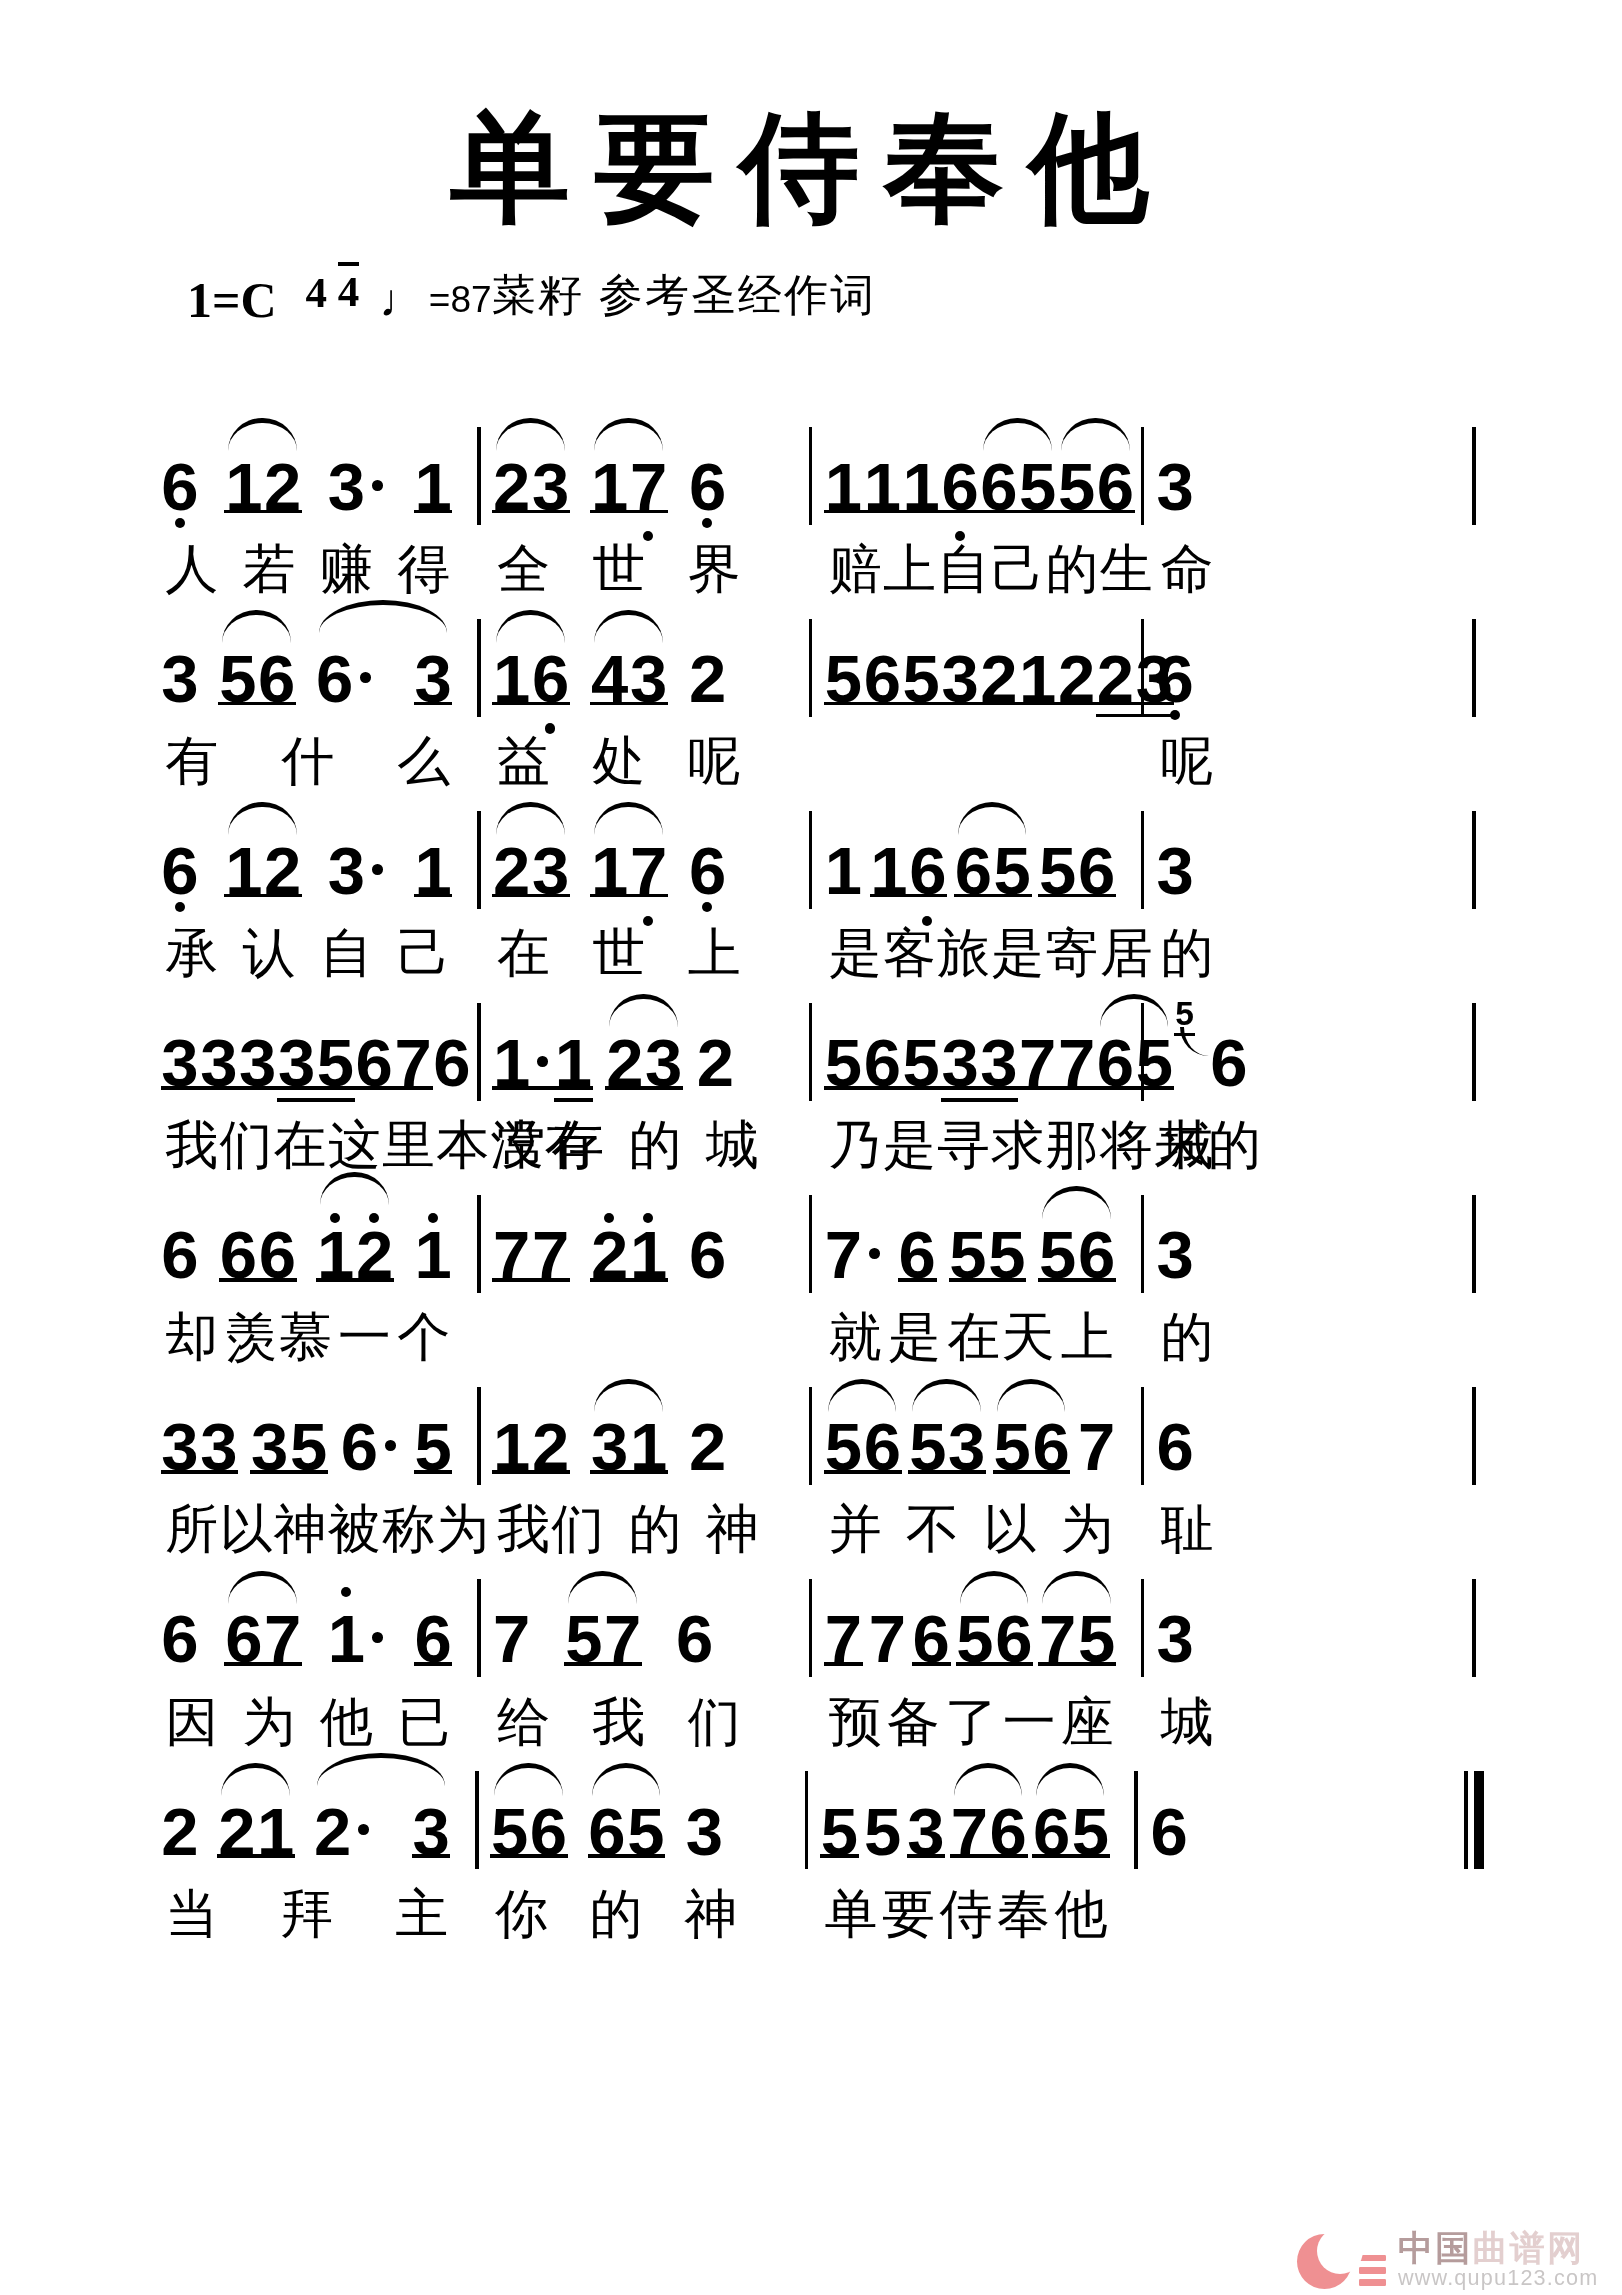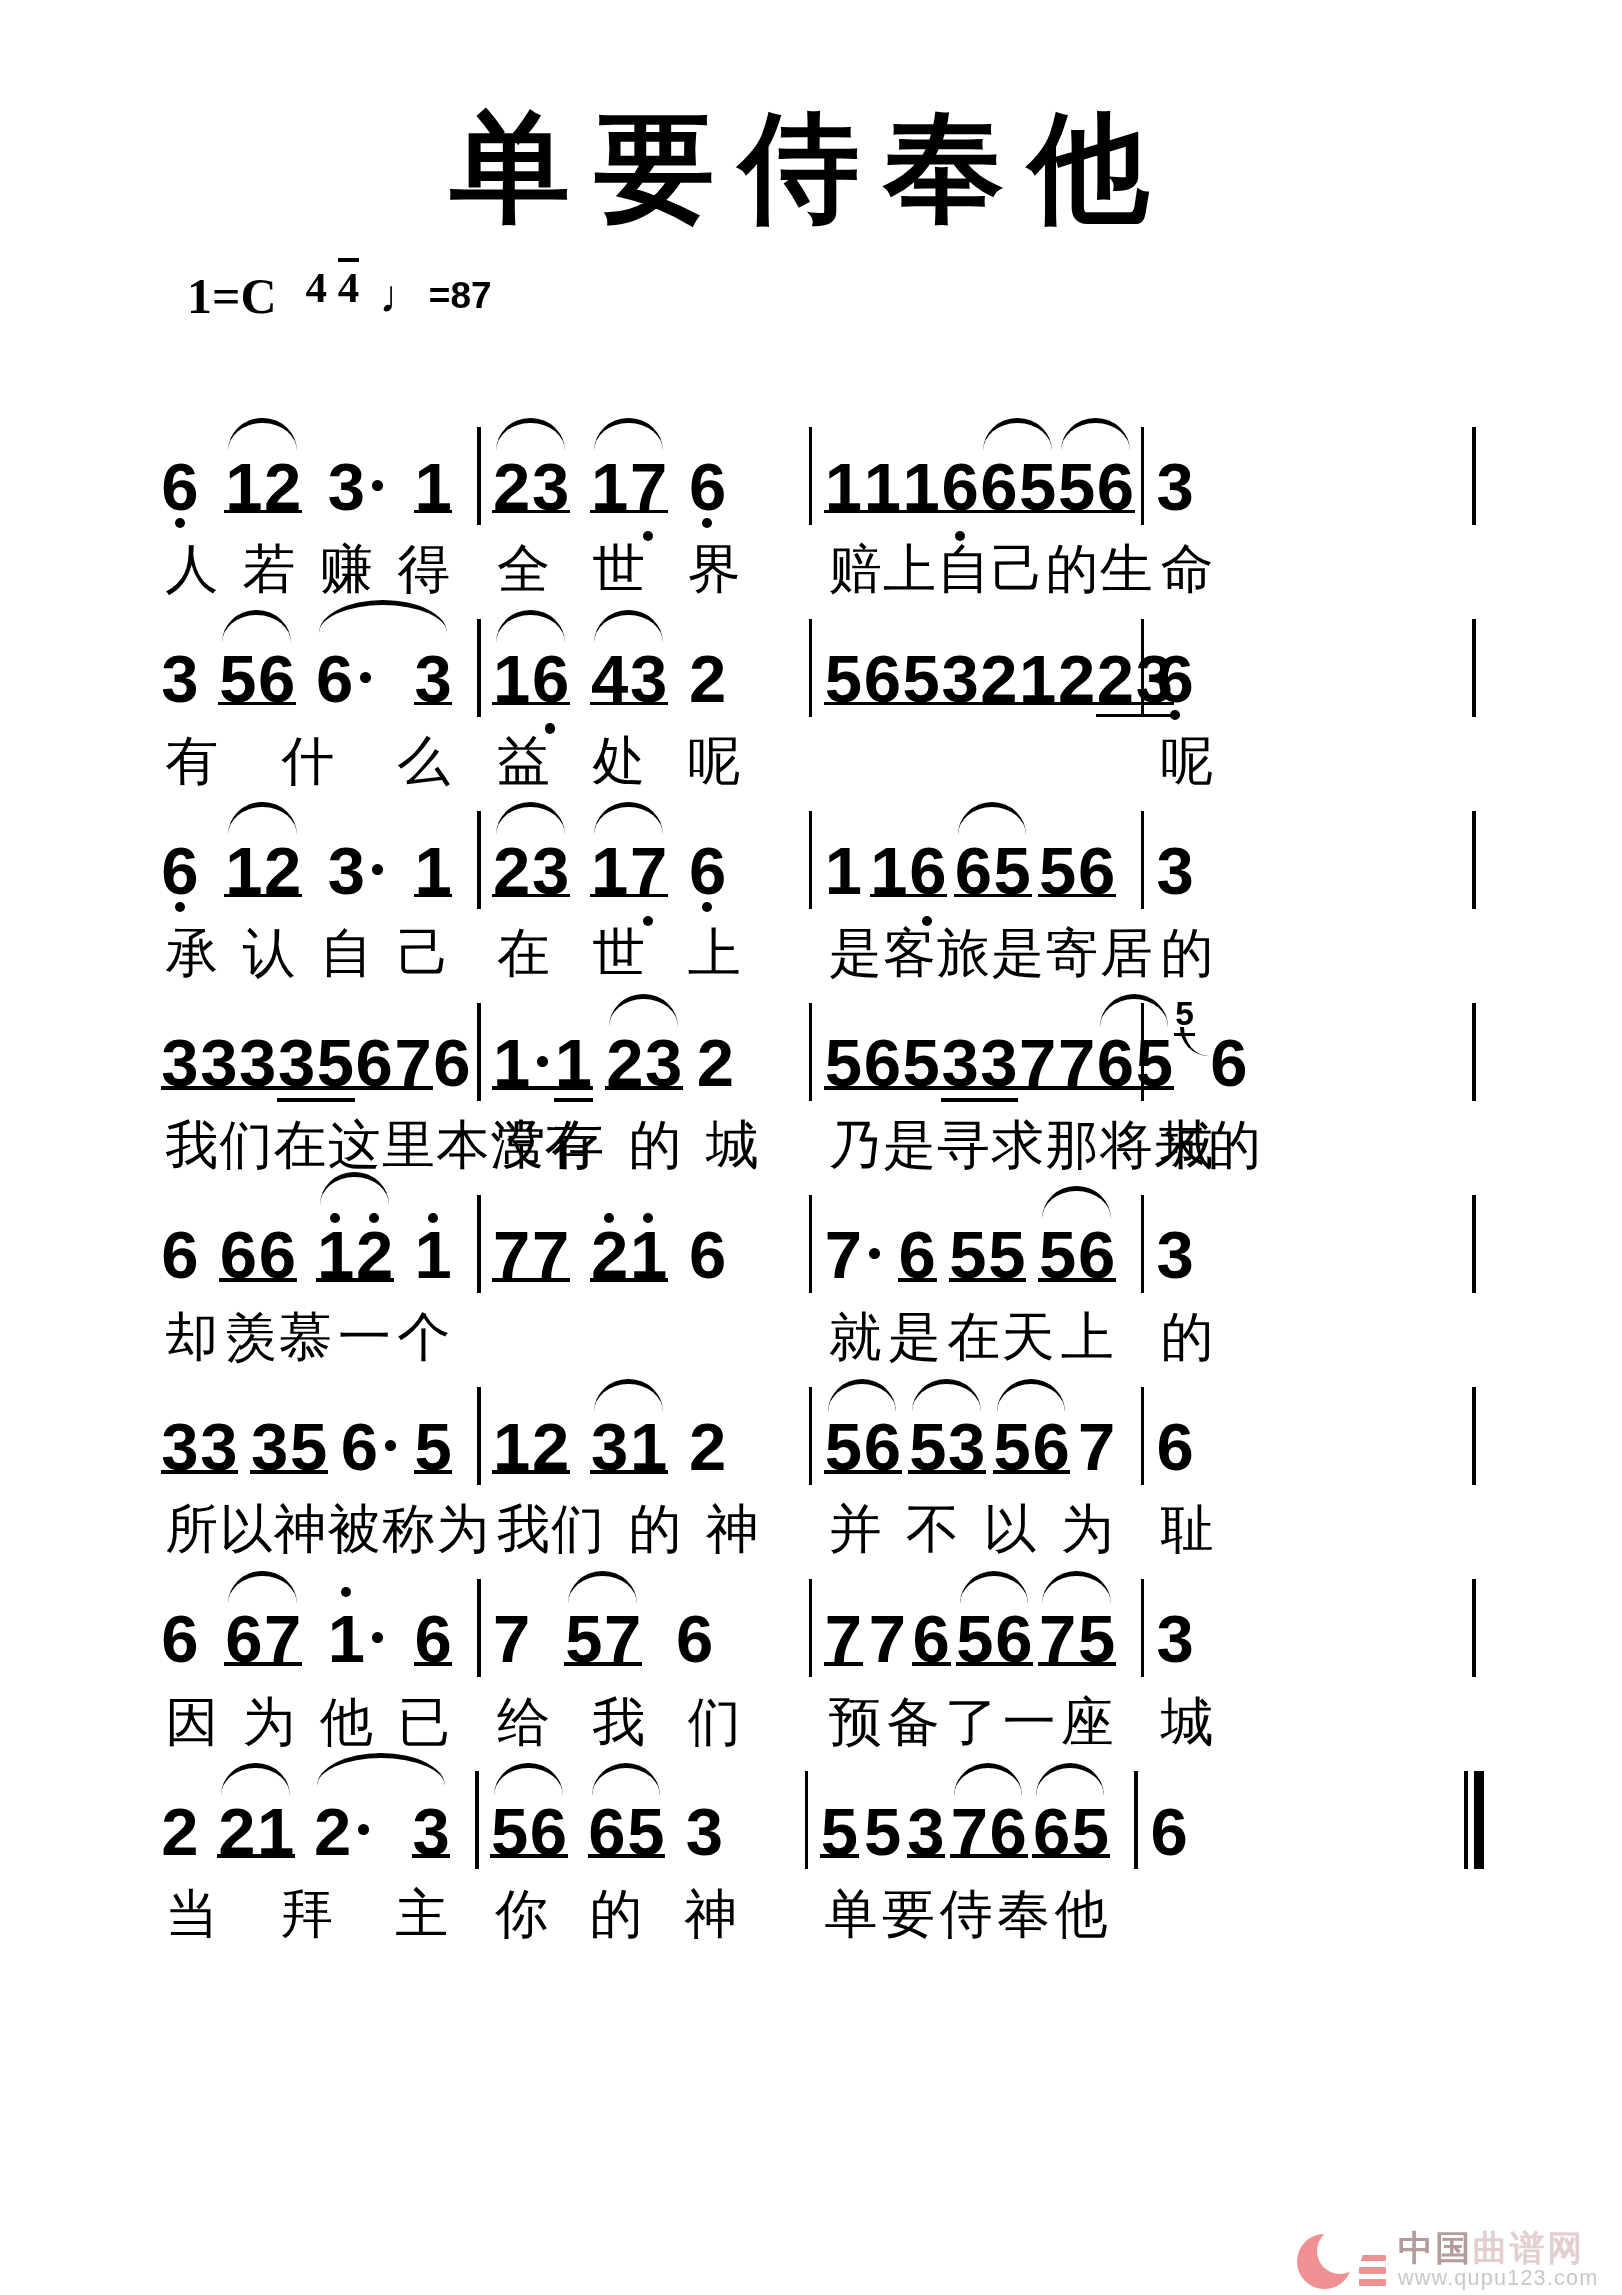--- a/index.html
+++ b/index.html
@@ -11,21 +11,21 @@
          font-family:"DejaVu Serif",serif;font-weight:bold;font-size:120px;
          letter-spacing:24.6px;white-space:nowrap;}
   .hdr{position:absolute;top:266px;left:187px;right:193px;display:flex;
        justify-content:flex-start;align-items:flex-end;}
   .keyrow{display:flex;align-items:center;font-weight:bold;}
   .keysig{font-size:50px;font-family:"Liberation Serif",serif;}
   .frac{display:inline-block;text-align:center;font-size:43px;line-height:1;
         margin:0 20px 16px 29px;font-family:"Liberation Serif",serif;}
   .frac .den{border-top:4.7px solid #000;padding-top:2.3px;margin-top:2.3px;}
   .temponote{font-size:46px;margin-right:3.5px;}
-  .tempoval{font-size:37px;font-weight:bold;}
+  .tempoval{font-size:37px;font-weight:normal;}
   .credit{font-size:44px;letter-spacing:2.3px;padding-bottom:4.7px;}
 
   
   .score{position:absolute;left:157px;right:139px;top:409px;}
   .line{display:flex;align-items:stretch;}
   .mcol{flex:1;display:flex;flex-direction:column;min-width:0;}
   .nrow{height:111px;display:flex;justify-content:space-between;align-items:flex-end;
         padding:0 16.4px 4.7px 3.5px;font-size:67px;font-weight:bold;}
   .lrow{height:67px;display:flex;justify-content:space-between;
         padding:9.4px 17.5px 0 8.2px;font-size:53px;}
@@ -77,20 +77,21 @@
 <div class="hdr">
   <div class="keyrow">
     <span class="keysig">1=C</span>
     <span class="frac">
       <span class="num">4</span>
       <span class="den">4</span>
     </span>
     <span class="temponote">♩</span>
     <span class="tempoval">=87</span>
   </div>
+  <div class="credit">菜籽 参考圣经作词</div>
 </div>
 
 <div class="score" id="score">
     <div class="line">
       <div class="mcol">
         <div class="nrow">
           <span class="tok"><span class="dg">6</span><i class="odot lo" style="left: 0.21em;"></i></span>
           <span class="tok"><span class="dg">1</span><span class="dg">2</span><i class="u1" style="left: 0em; width: 1.16em;"></i><i class="slur" style="left: 0.06em; width: 1.02em;"></i></span>
           <span class="tok"><span class="dg">3</span><span class="aug"><i></i></span></span>
           <span class="tok"><span class="dg">1</span><i class="u1" style="left: 0em; width: 0.58em;"></i></span>

